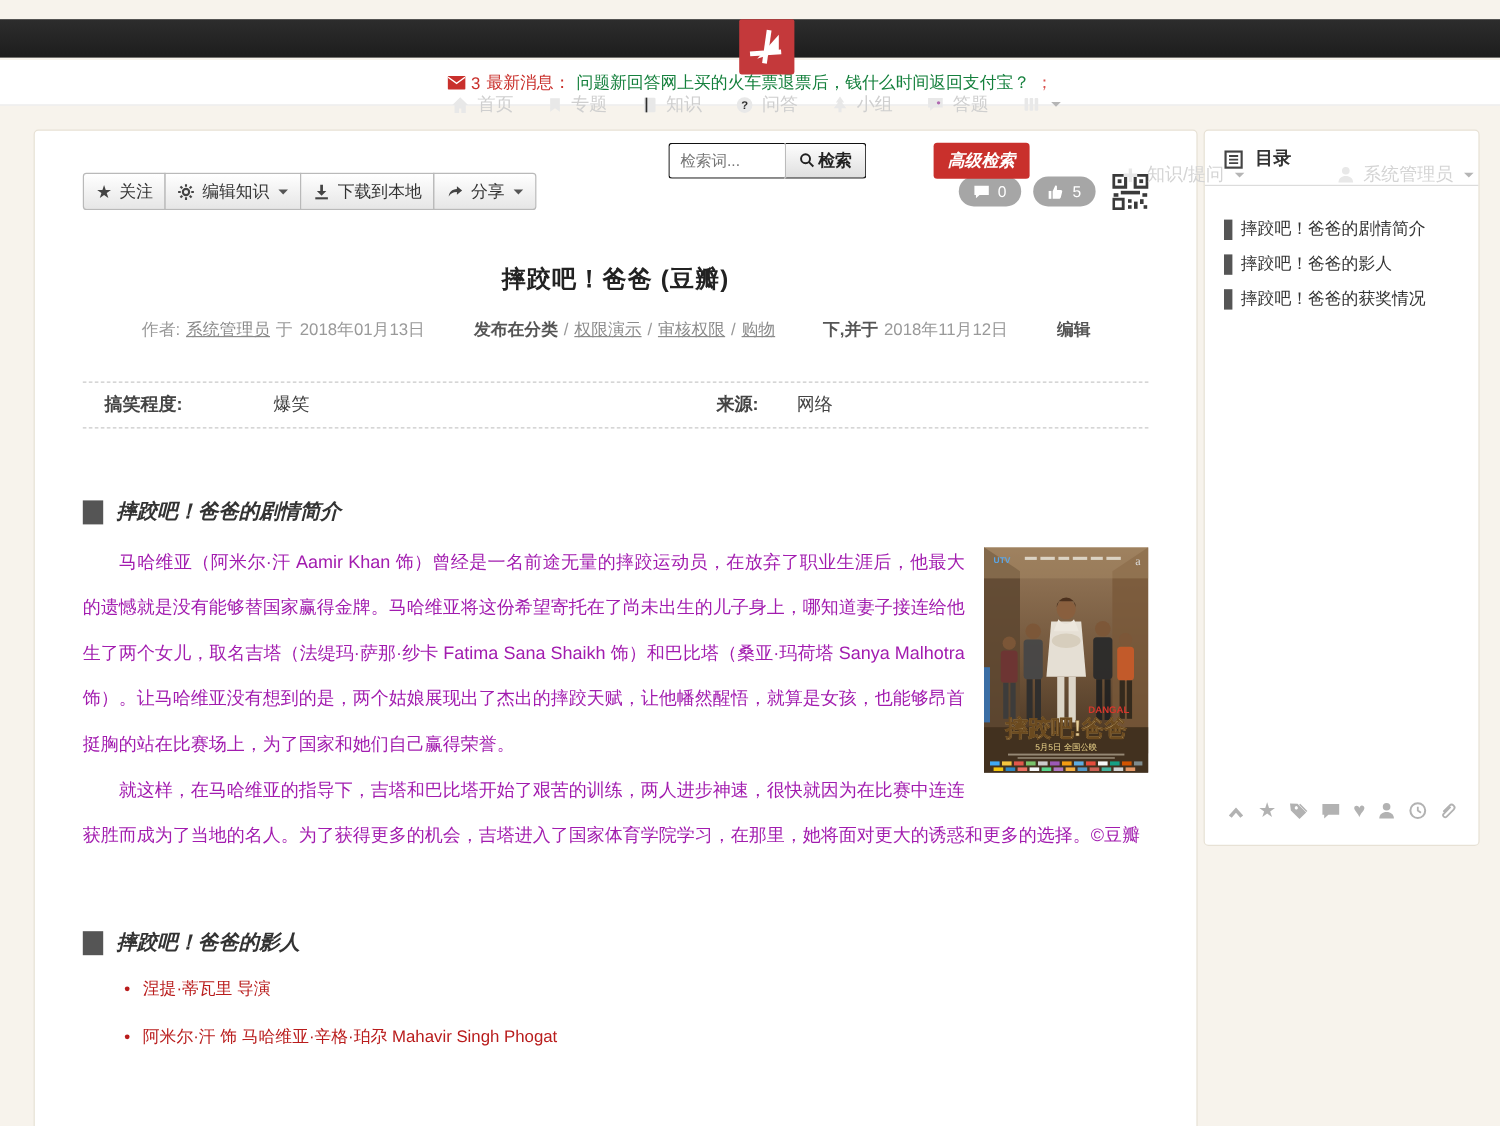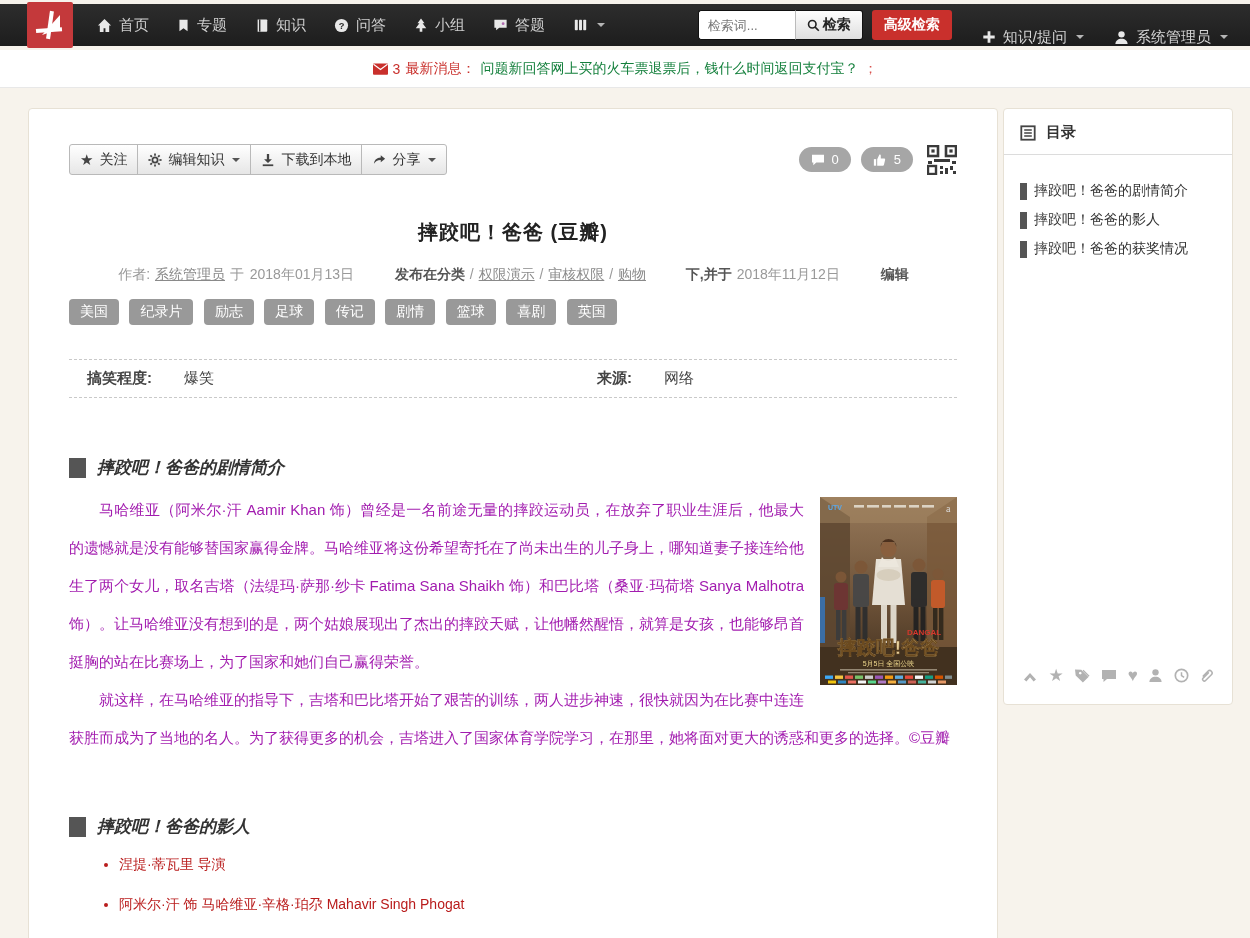--- a/index.html
+++ b/index.html
@@ -1,39 +1,39 @@
 <!DOCTYPE html>
 <html><head>
 <meta charset="utf-8">
 <style>
   * { box-sizing: border-box; margin: 0; padding: 0; }
   html,body { width:1250px; height:938px; overflow:hidden; background:#f7f3ec;
     font-family:"Liberation Sans","DejaVu Sans",sans-serif; }
   svg { display:block; }
 
   
-  .navbar { position:absolute; top:4px; left:0; right:0; height:42px;
-    background:linear-gradient(#2d2d2d,#1d1d1d); display:flex; align-items:center; z-index:10; }
+  .navbar { position:absolute; top:16px; left:0; right:0; height:32px;
+    background:linear-gradient(#2d2d2d,#1d1d1d); display:flex; align-items:center; z-index:10;flex-direction:column; }
   .logo { margin-left:27px; width:46px; height:46px; background:#c4393b; border-radius:2px;
     display:flex; align-items:center; justify-content:center; flex:0 0 auto; cursor:pointer; }
   .nav-items { display:flex; align-items:center; margin-left:10px; }
   .nav-item { display:flex; align-items:center; gap:7px; height:50px; padding:0 14px;
     color:#cfcfcf; font-size:15px; text-decoration:none; cursor:pointer; }
   .nav-item svg { color:#e8e8e8; }
   .caret { width:0; height:0; border-left:4px solid transparent; border-right:4px solid transparent;
     border-top:4px solid #b5b5b5; display:inline-block; margin-left:2px; }
-  .nav-right { margin-left:auto; display:flex; align-items:center; margin-right:22px; }
+  .nav-right { margin-left:auto; display:flex; align-items:center; margin-right:22px;gap:47px; }
   .search-box { display:flex; align-items:center; }
   .search-input { width:97px; height:30px; border:1px solid #111; border-right:none;
     border-radius:3px 0 0 3px; padding:0 9px; font-size:13px; color:#555; outline:none; }
   .search-btn { height:30px; border:1px solid #111; border-left:1px solid #bbb;
     background:linear-gradient(#fdfdfd,#dfdfdf); border-radius:0 3px 3px 0; padding:0 11px;
     font-size:14px; font-weight:bold; color:#222; display:flex; align-items:center; gap:3px; cursor:pointer; }
   .adv-btn { height:30px; border:none; background:#c9302c; color:#fff; font-weight:bold;
-    border-radius:3px; margin-left:9px; padding:0 12px; font-size:14px; cursor:pointer; }
+    border-radius:3px; margin-left:9px; padding:0 12px; font-size:14px; cursor:pointer;font-style:italic; }
   .menu-link { display:flex; align-items:center; gap:7px; color:#d4d4d4; font-size:15px;
     margin-left:30px; cursor:pointer; text-decoration:none;margin-top:24px; }
   .menu-link svg { color:#e8e8e8; }
 
   
   .notice { position:absolute; top:50px; left:0; right:0; height:38px; background:#fff;
     border-bottom:1px solid #e8e8e8; display:flex; align-items:center; justify-content:center;
     font-size:14px; gap:5px; }
   .notice .n-count, .notice .n-label { color:#c9302c; }
   .notice .n-msg { color:#15803d; text-decoration:none; cursor:pointer; }
@@ -63,21 +63,21 @@
   .meta a { color:#8a8a8a; text-decoration:underline; cursor:pointer; }
   .meta b { color:#555;margin-left:36px; }
 
   .tags { margin-top:15px; }
   .tag { display:inline-block; background:#999; color:#fff; font-size:14px; padding:4px 11px;
     border-radius:4px; margin-right:6px; text-decoration:none; cursor:pointer; }
 
   .fields { margin-top:34px; border-top:1px dashed #c9c9c9; border-bottom:1px dashed #c9c9c9;
     padding:9px 0; display:flex; }
   .field { display:flex; font-size:15px; color:#444; }
-  .field-1 { width:510px; }
+  .field-1 { width:510px;gap:44px; }
   .flabel { font-weight:bold; padding-left:18px; }
   .fvalue { padding-left:32px; }
 
   .section-h { display:flex; align-items:center; gap:11px; margin-top:58px; }
   .sq { width:17px; height:20px; background:#555; flex:0 0 auto; }
   .section-h h2 { font-size:17px; font-style:italic; font-weight:bold; color:#333; }
 
   .body-text { margin-top:12px; }
   .poster { float:right; width:137px; height:188px; margin:6px 0 8px 16px; }
   .para { font-size:15px; color:#a21caf; line-height:38px; text-align:justify; text-indent:2em; }
@@ -287,31 +287,20 @@
     <a>权限演示</a>
     <span>/</span>
     <a>审核权限</a>
     <span>/</span>
     <a>购物</a>
     <b>下,并于</b>
     <span>2018年11月12日</span>
     <b>编辑</b>
   </div>
 
-  <div class="tags">
-    <a class="tag">美国</a>
-    <a class="tag">纪录片</a>
-    <a class="tag">励志</a>
-    <a class="tag">足球</a>
-    <a class="tag">传记</a>
-    <a class="tag">剧情</a>
-    <a class="tag">篮球</a>
-    <a class="tag">喜剧</a>
-    <a class="tag">英国</a>
-  </div>
 
   <div class="fields">
     <div class="field field-1">
       <span class="flabel">搞笑程度:</span>
       <span class="fvalue">爆笑</span>
     </div>
     <div class="field">
       <span class="flabel">来源:</span>
       <span class="fvalue">网络</span>
     </div>

